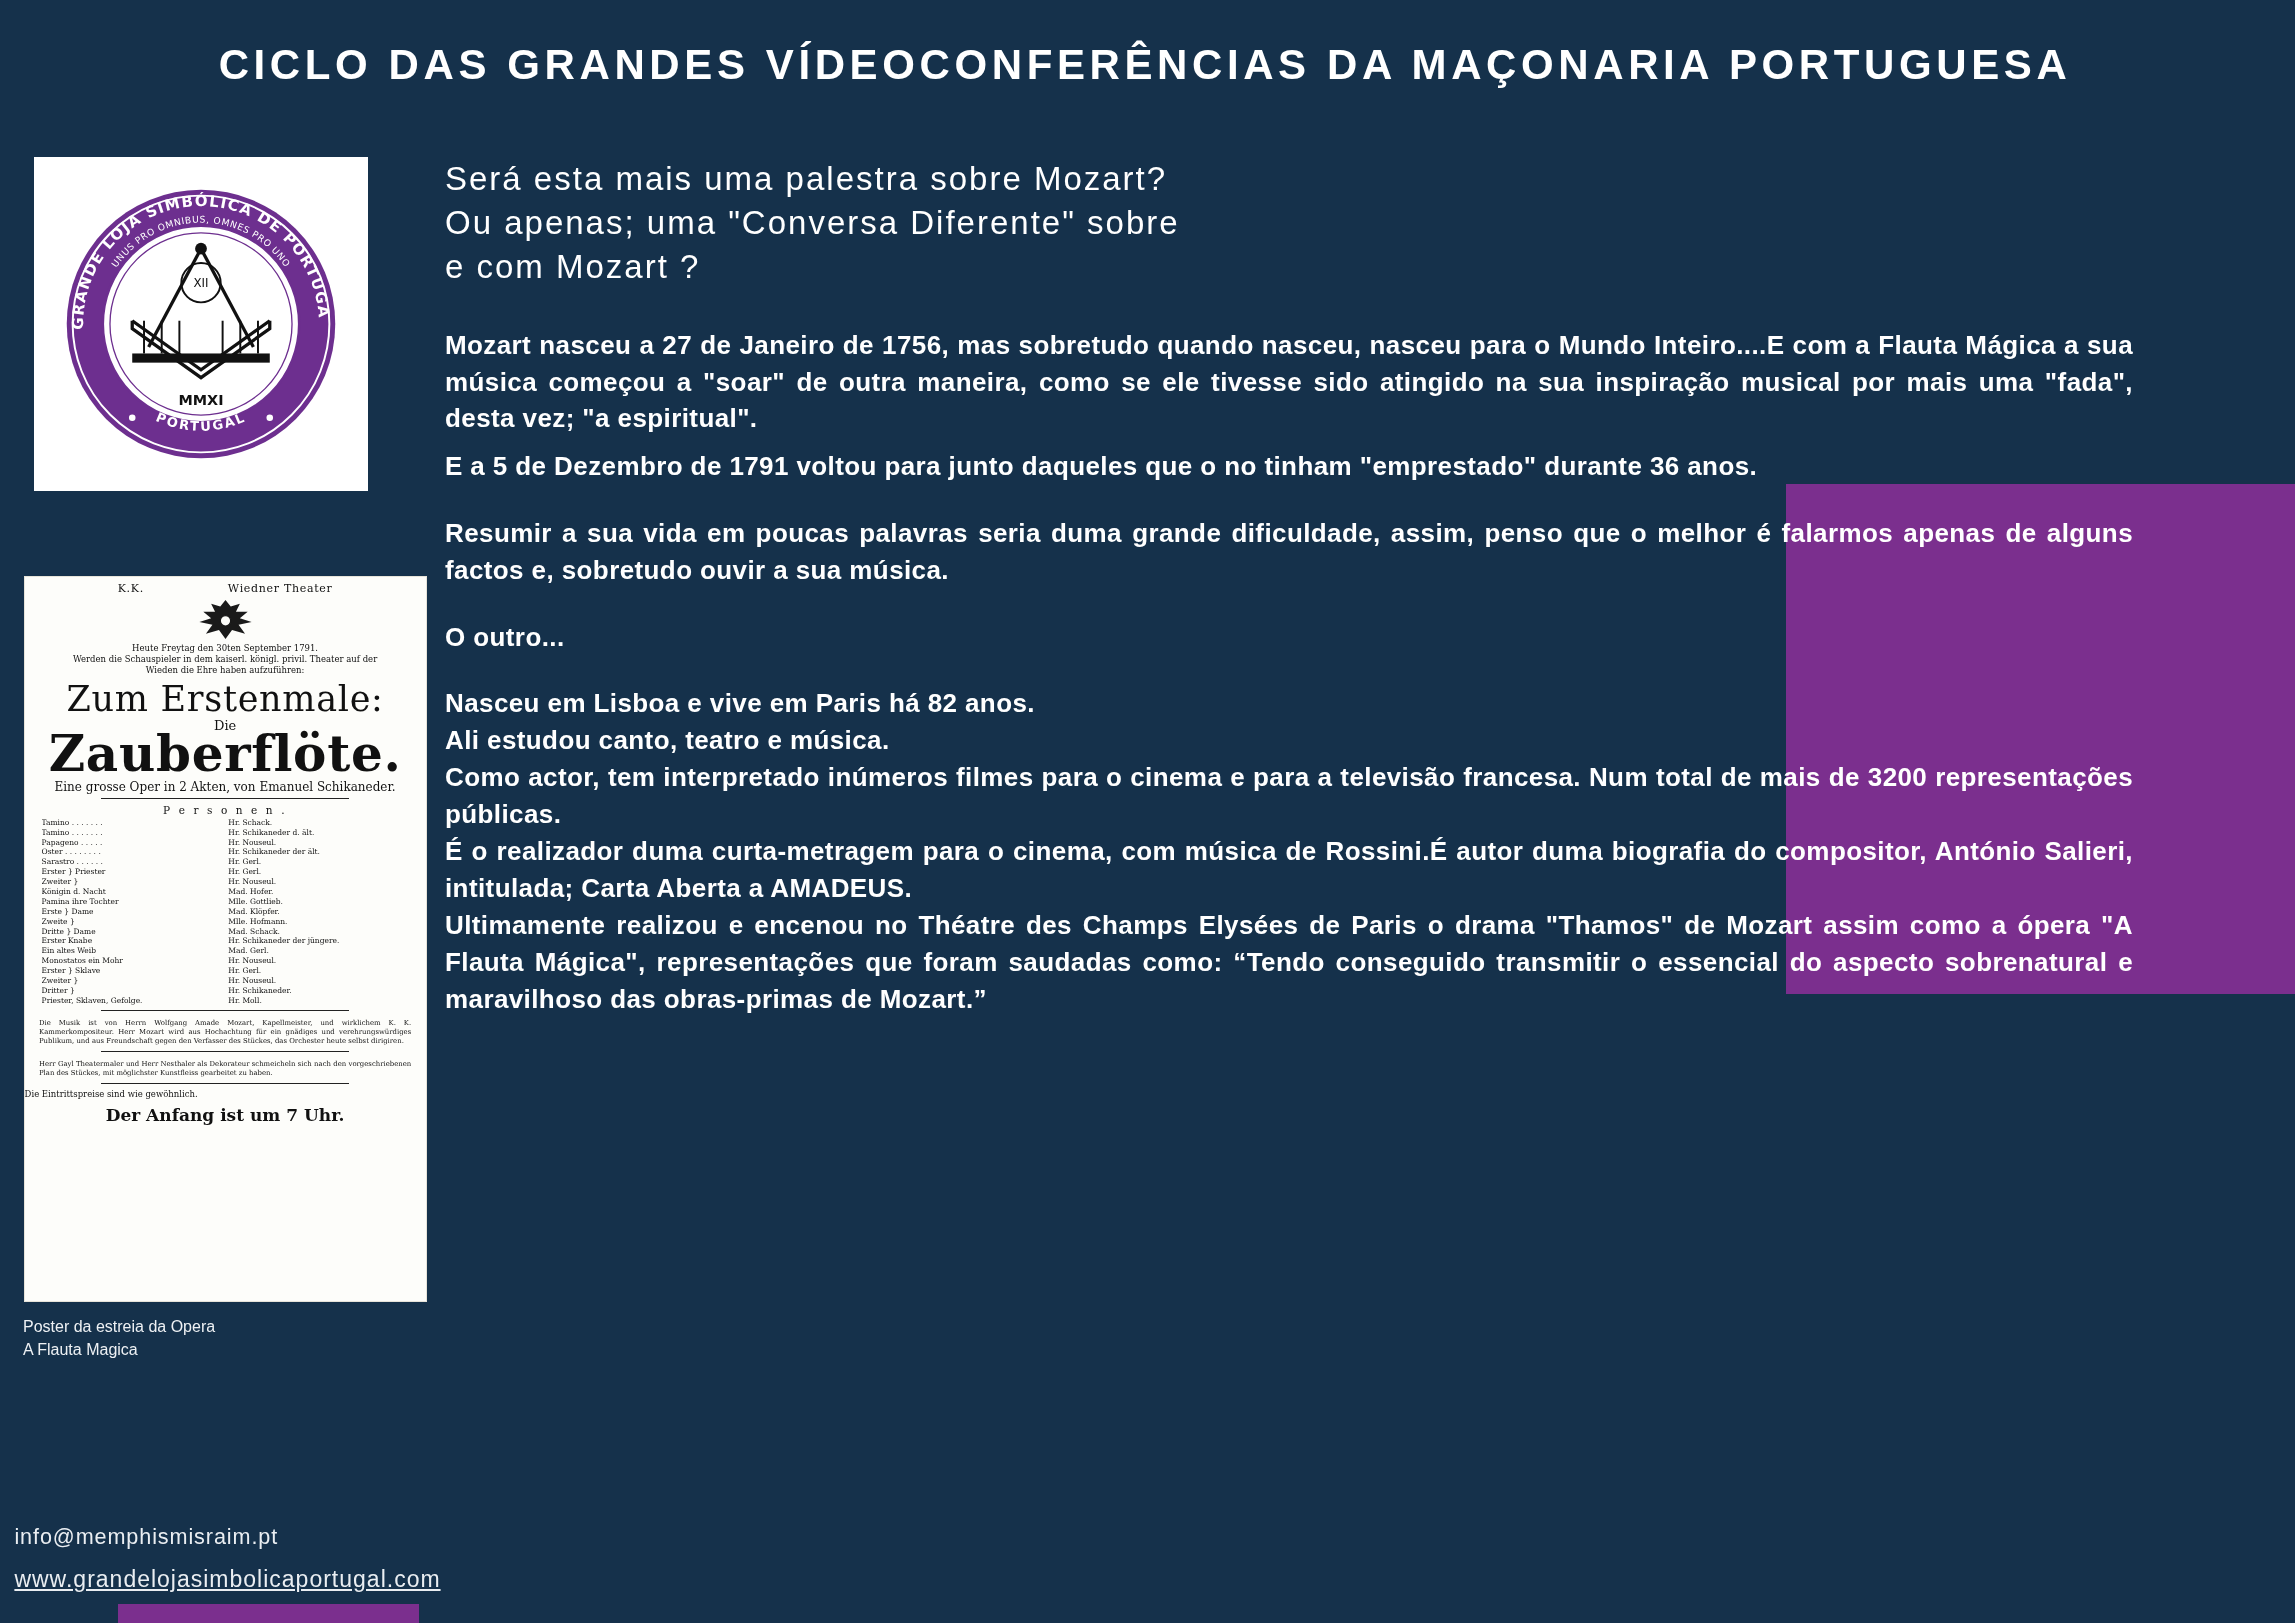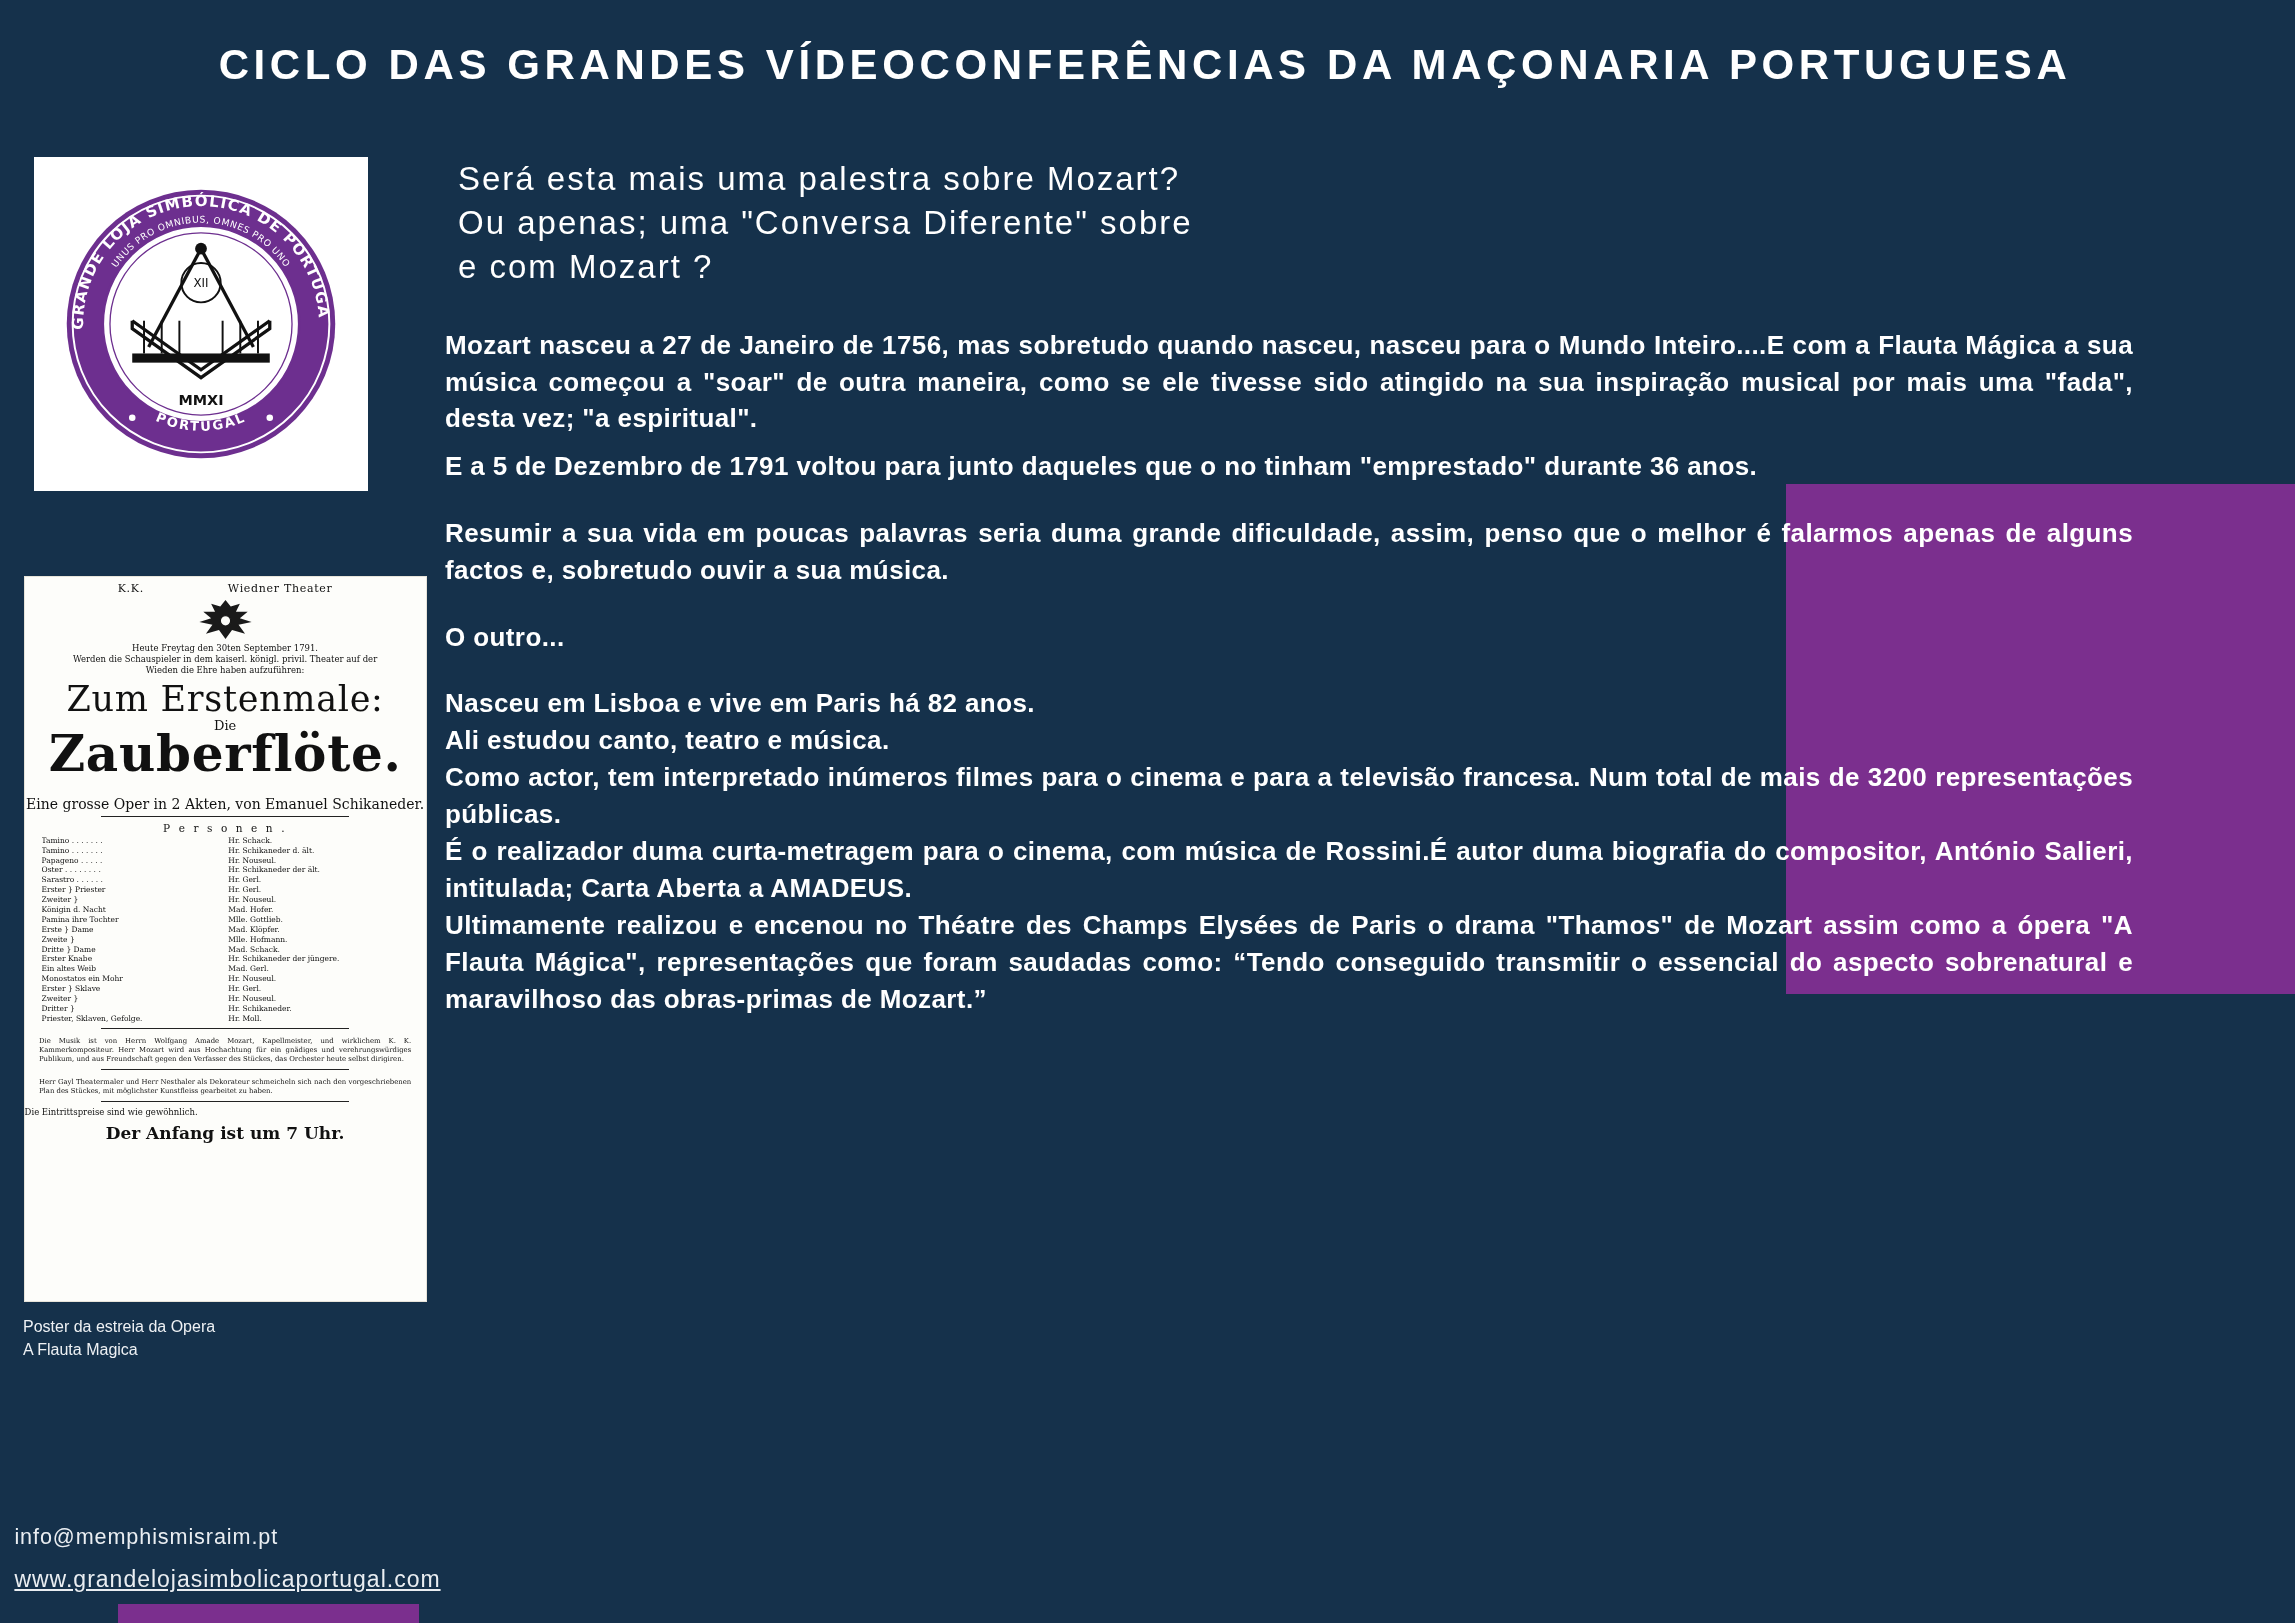--- a/index.html
+++ b/index.html
@@ -110,22 +110,22 @@
   .poster-title2 {
     text-align: center;
     font-size: 50px;
     font-weight: bold;
     letter-spacing: 0.7px;
     line-height: 0.95;
     margin-top: -2.6px;
   }
   .poster-sub {
     text-align: center;
-    font-size: 14px;
-    margin-top: 18px;
+    font-size: 12px;
+    margin-top: 2px;
   }
   .poster-rule {
     width: 62%;
     height: 0.7px;
     background: #222;
     margin: 4.6px auto;
   }
   .poster-personen {
     text-align: center;
     font-size: 10.5px;
@@ -177,21 +177,20 @@
     left: 445px;
     top: 157px;
     width: 1688px;
   }
   .lead {
     font-size: 33px;
     letter-spacing: 2px;
     line-height: 1.34;
     color: #ffffff;
     margin-bottom: 37px;
-    margin-left: 13px;
   }
   .para {
     font-size: 26px;
     font-weight: bold;
     letter-spacing: 0.4px;
     line-height: 1.42;
     text-align: justify;
     color: #ffffff;
     margin-bottom: 30px;
   }

